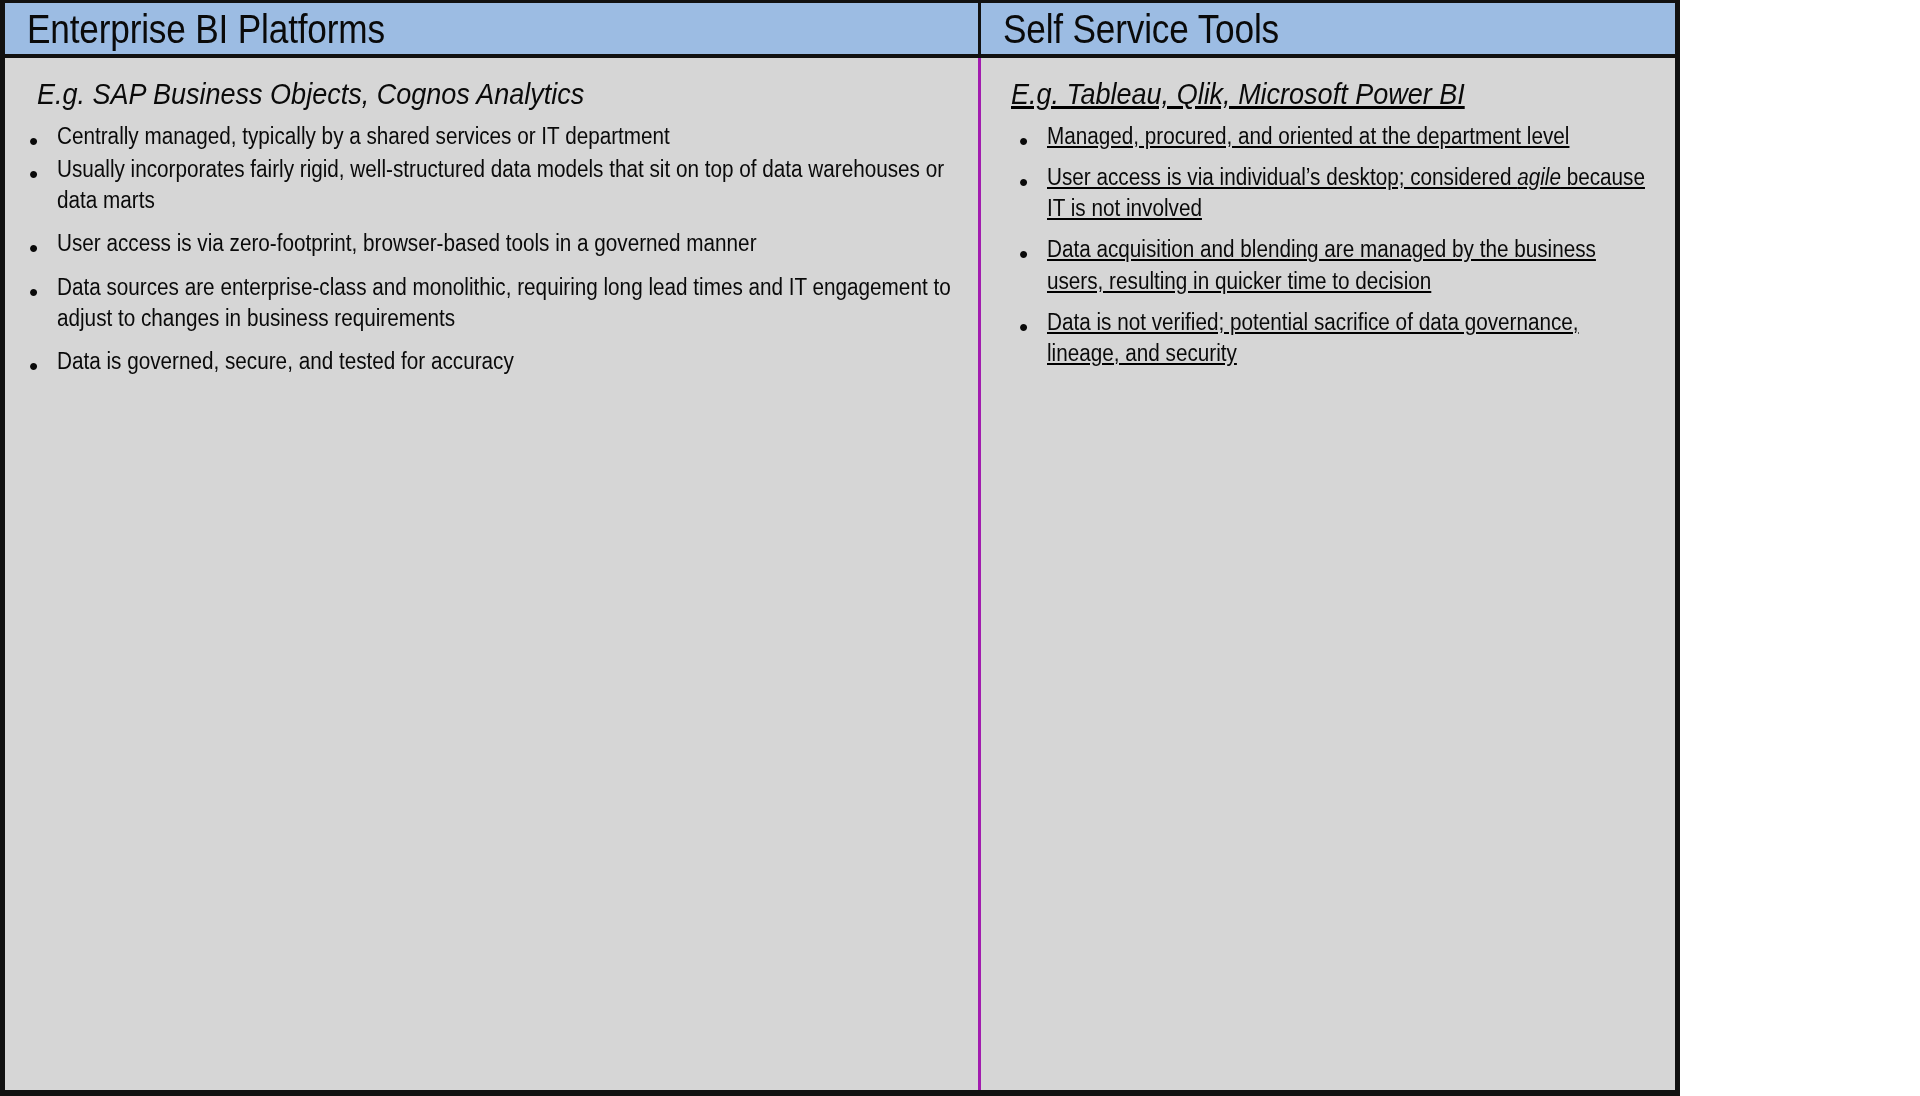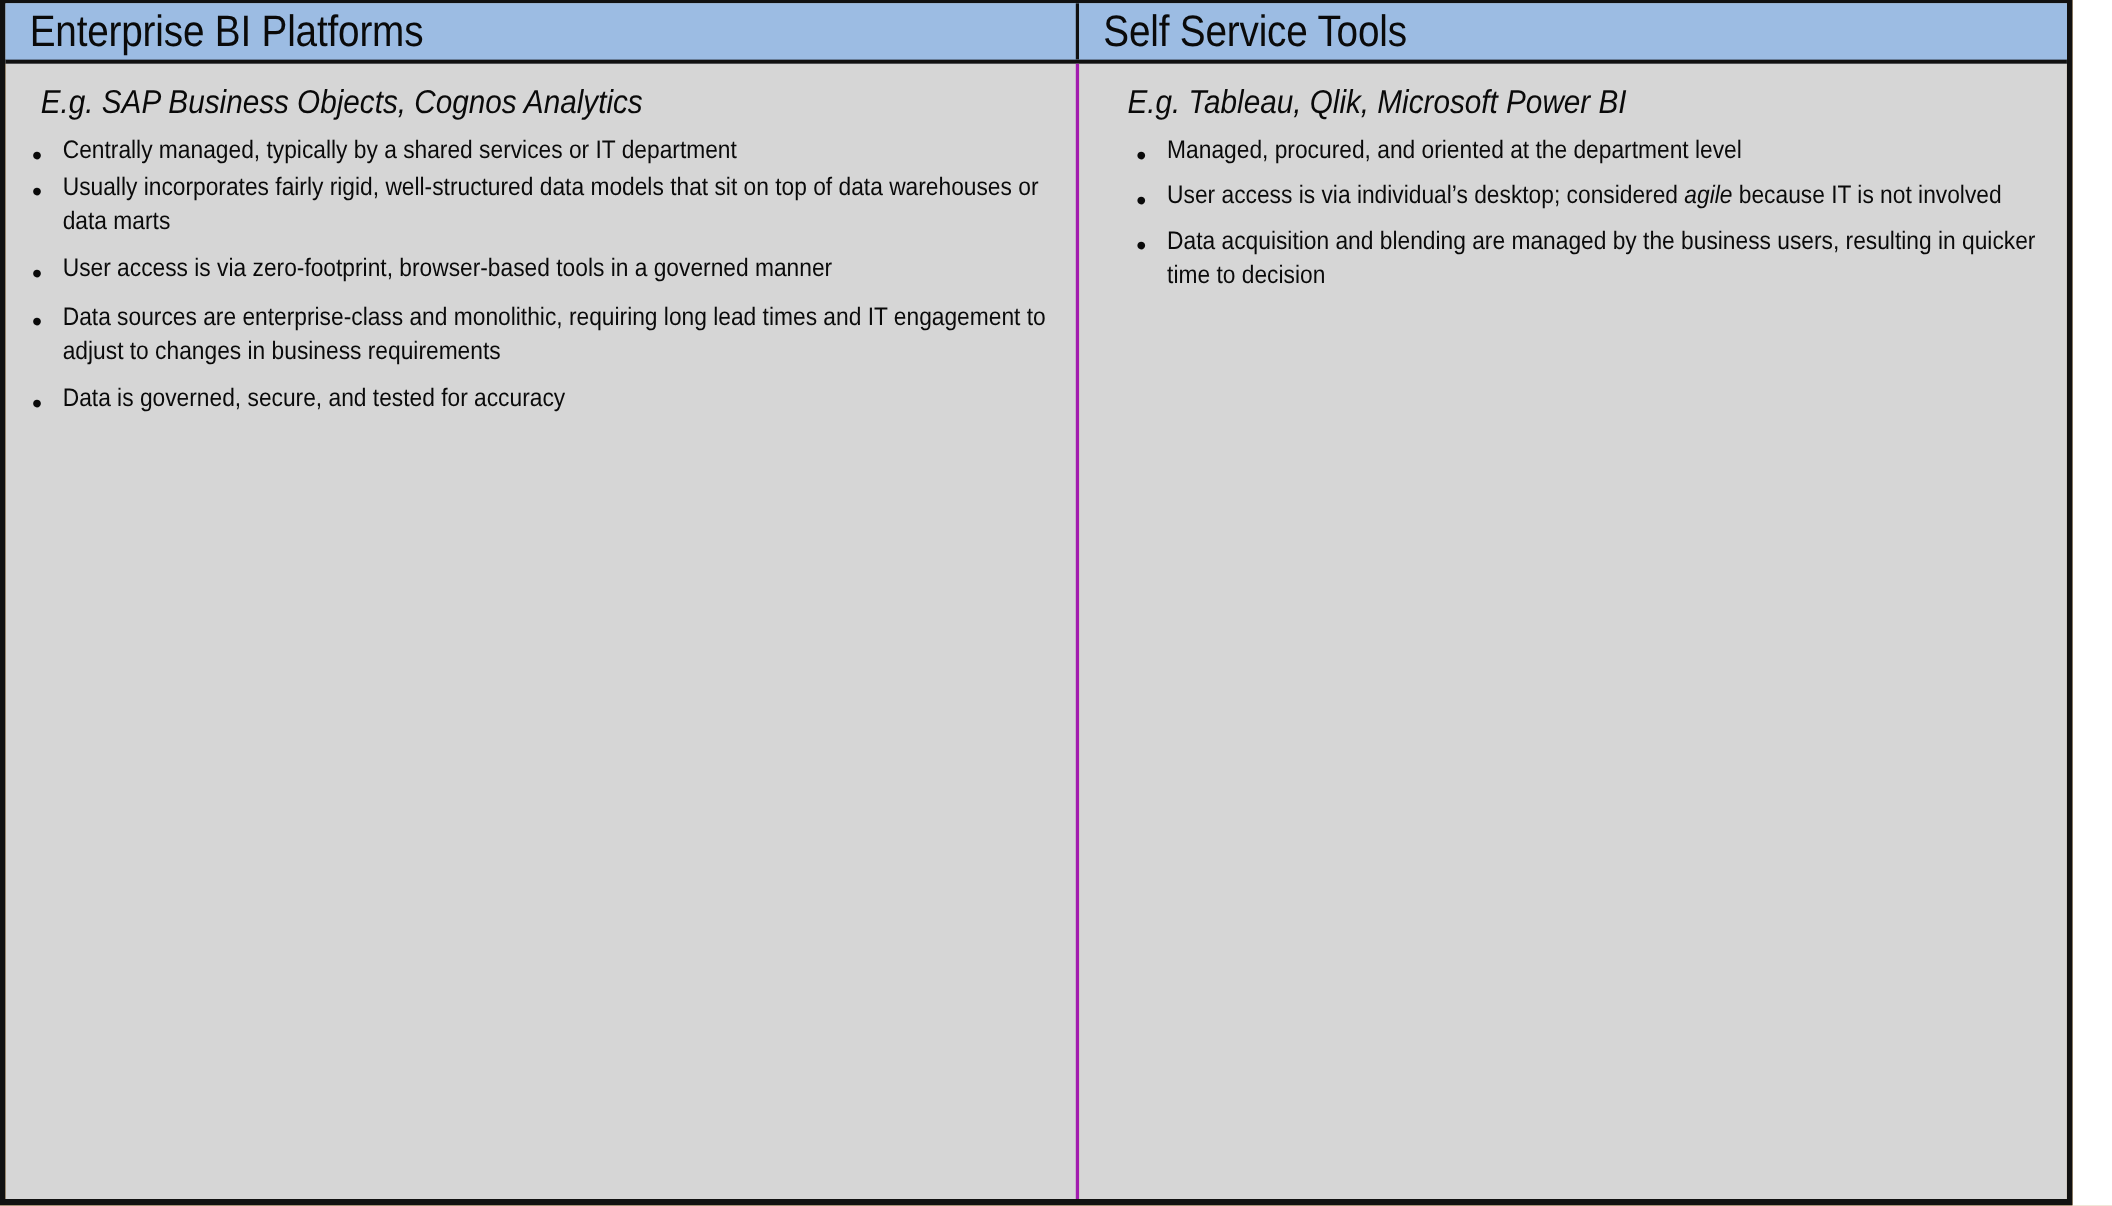--- a/index.html
+++ b/index.html
@@ -9,24 +9,24 @@
   }
   body {
     width: 1920px;
     height: 1096px;
     overflow: hidden;
     font-family: "Liberation Sans", sans-serif;
   }
 
   .comparison-table {
     position: relative;
-    width: 1884px;
+    width: 1680px;
     height: 1096px;
     box-sizing: border-box;
-    background: #a16207;
+    background: #f97316;
     display: flex;
     flex-direction: column;
     border-left: 5px solid #111111;
     border-right: 5px solid #111111;
     border-top: 3px solid #111111;
     border-bottom: 6px solid #111111;
   }
 
   
   .header-row {
@@ -81,22 +81,23 @@
   }
   .body-cell.left {
     width: 976px;
     flex: 0 0 976px;
     border-right: 3px solid #a21caf;
     padding-left: 10px;
     padding-right: 8px;
   }
   .body-cell.right {
     flex: 1 1 auto;
-    padding-left: 40px;
+    padding-left: 26px;
     padding-right: 26px;
+    text-decoration: underline;
   }
 
   .eg-line {
     font-size: 30px;
     line-height: 1.35;
     font-style: italic;
     color: #0a0a0a;
     margin: 8px 0 6px 22px;
     transform: scaleX(0.9);
     transform-origin: left center;
@@ -188,17 +189,20 @@
       <ul class="bullet-list">
         <li>
             <span class="li-text">Managed, procured, and oriented at the department level</span>
           </li>
         <li>
             <span class="li-text">User access is via individual’s desktop; considered <em class="em-word">agile</em> because IT is not involved</span>
           </li>
         <li>
             <span class="li-text">Data acquisition and blending are managed by the business users, resulting in quicker time to decision</span>
           </li>
+        <li>
+            <span class="li-text">Data is not verified; potential sacrifice of data governance, lineage, and security</span>
+          </li>
       </ul>
     </div>
 
   </div>
 </div>
 
 </body></html>

